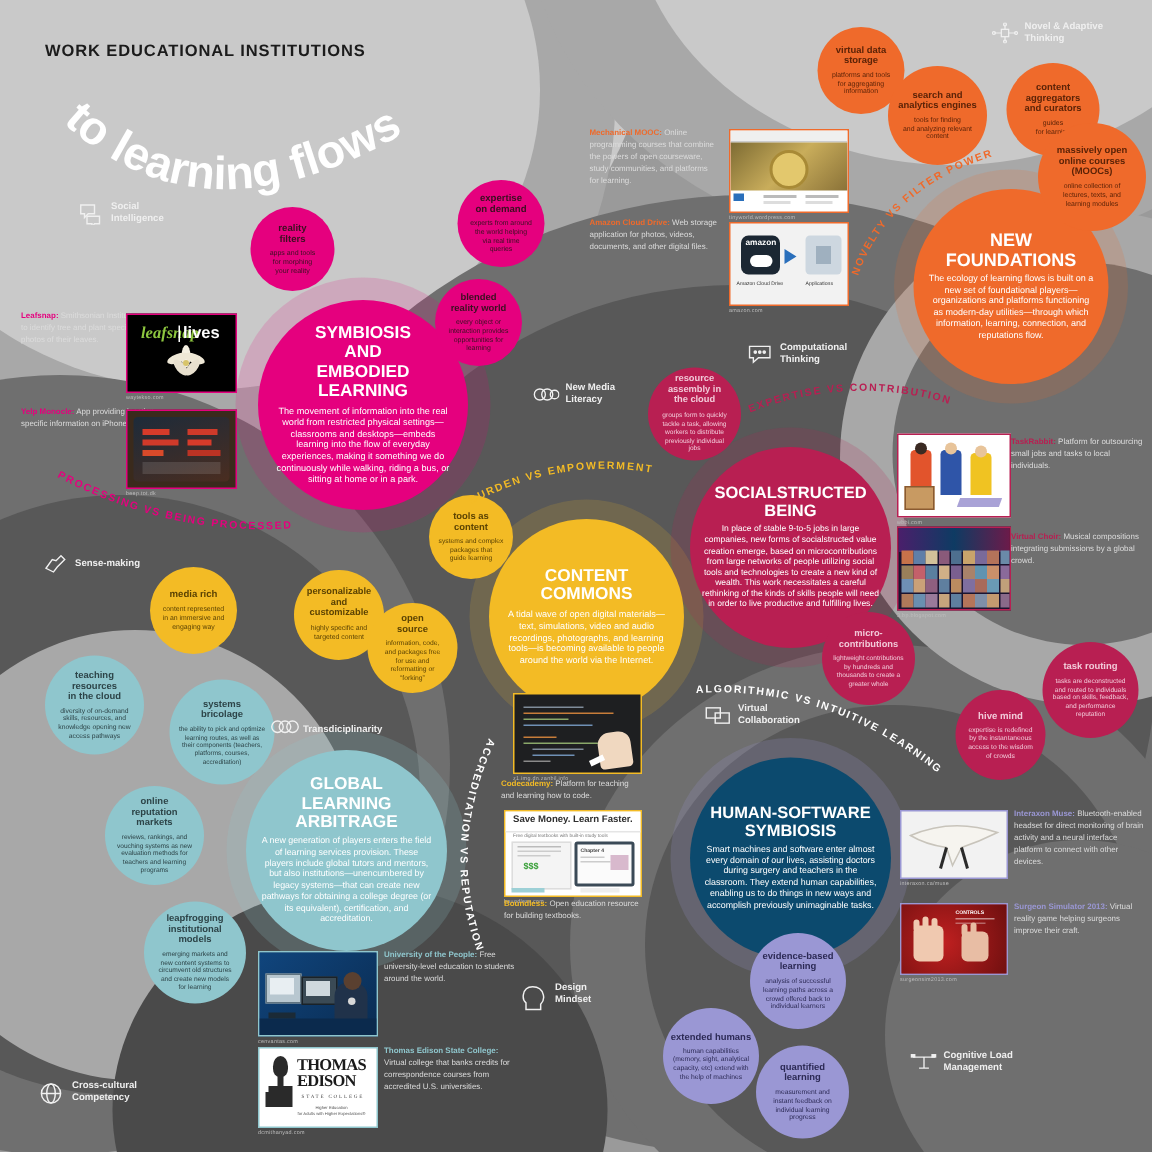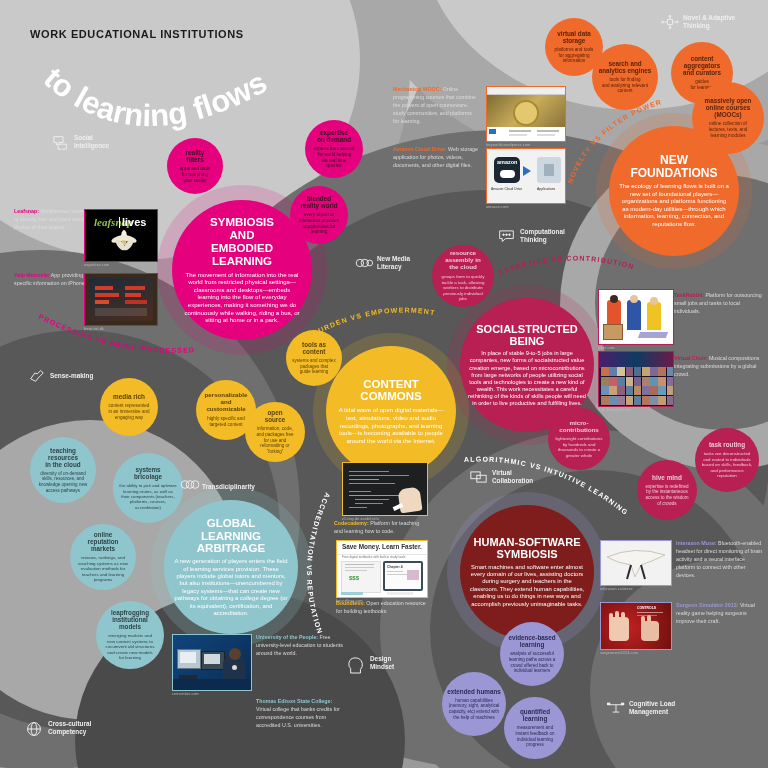--- a/index.html
+++ b/index.html
@@ -30,21 +30,21 @@
   .c-pink{background:#e5007e;color:#fff;}
   .c-pinkd{background:#e5007e;color:#3a1020;}
   .c-mag{background:#b81f52;color:#fff;}
   .c-magd{background:#b81f52;color:#f2c9d8;}
   .c-org{background:#ef6a2b;color:#fff;}
   .c-orgd{background:#ef6a2b;color:#5c2307;}
   .c-yel{background:#f3bb25;color:#fff;}
   .c-yeld{background:#f3bb25;color:#5c4303;}
   .c-teal{background:#8fc6cd;color:#fff;}
   .c-teald{background:#8fc6cd;color:#2d4448;}
-  .c-pur{background:#7f1d1d;color:#fff;}
+  .c-pur{background:#0c4a6e;color:#fff;}
   .c-purd{background:#9a97d4;color:#2c2a55;}
 
   .halo-pink{background:rgba(229,0,126,.16);}
   .halo-mag{background:rgba(184,31,82,.17);}
   .halo-org{background:rgba(239,106,43,.17);}
   .halo-yel{background:rgba(243,187,37,.16);}
   .halo-teal{background:rgba(143,198,205,.20);}
   .halo-pur{background:rgba(154,151,212,.20);}
 
   
@@ -700,20 +700,35 @@
       <div style="position:absolute;left:0;top:44px;right:0;height:11px;background:#0b2a4d;"></div>
       <div style="position:absolute;left:6px;top:40px;width:18px;height:4px;background:#1b2a36;"></div>
     </div>
     <div class="cscred">cenvantas.com</div>
   </div>
   <div class="cstxt" style="left:256px;top:634px;width:88px;">
     <b style="color:#8fc6cd;">University of the People:</b>
     <span>Free university-level education to students around the world.</span>
   </div>
 
+  <div class="cs" style="left:172px;top:698px;">
+    <div class="csimg" style="width:78px;height:52px;background:#fff;border-color:#8fc6cd;">
+      <div style="position:absolute;left:4px;top:5px;width:20px;height:34px;">
+        <div style="position:absolute;left:5px;top:0;width:10px;height:14px;border-radius:50% 50% 40% 40%;background:#2a2a2a;"></div>
+        <div style="position:absolute;left:8px;top:13px;width:4px;height:7px;background:#2a2a2a;"></div>
+        <div style="position:absolute;left:2px;top:20px;width:16px;height:14px;background:#2a2a2a;"></div>
+        <div style="position:absolute;left:0px;top:24px;width:4px;height:10px;background:#2a2a2a;"></div>
+      </div>
+      <div style="position:absolute;left:25px;top:6px;font-size:11px;font-weight:bold;color:#1a1a1a;font-family:'Liberation Serif',serif;letter-spacing:-.5px;line-height:1;">THOMAS EDISON</div>
+      <div style="position:absolute;left:28px;top:30px;font-size:3.4px;letter-spacing:1.2px;color:#444;font-family:'Liberation Serif',serif;">STATE COLLEGE</div>
+      <div style="position:absolute;left:22px;top:37px;font-size:2.8px;color:#555;white-space:pre-line;text-align:center;width:52px;">Higher Education
+for Adults with Higher Expectations®</div>
+    </div>
+    <div class="cscred">dcmithanyad.com</div>
+  </div>
   <div class="cstxt" style="left:256px;top:698px;width:88px;">
     <b style="color:#8fc6cd;">Thomas Edison State College:</b>
     <span>Virtual college that banks credits for correspondence courses from accredited U.S. universities.</span>
   </div>
 
   <div class="cs" style="left:600px;top:540px;">
     <div class="csimg" style="width:70px;height:44px;background:#f2f2f2;border-color:#9a97d4;">
       <svg width="70" height="44" viewBox="0 0 70 44">
         <path d="M6 16 Q 34 4 64 14 Q 52 20 40 24 L 34 36 L 30 24 Q 16 22 6 16 Z" fill="#f6f4ef" stroke="#c8c4bb" stroke-width="1"></path>
         <path d="M40 24 L 44 38" stroke="#2a2a2a" stroke-width="2" fill="none"></path>

